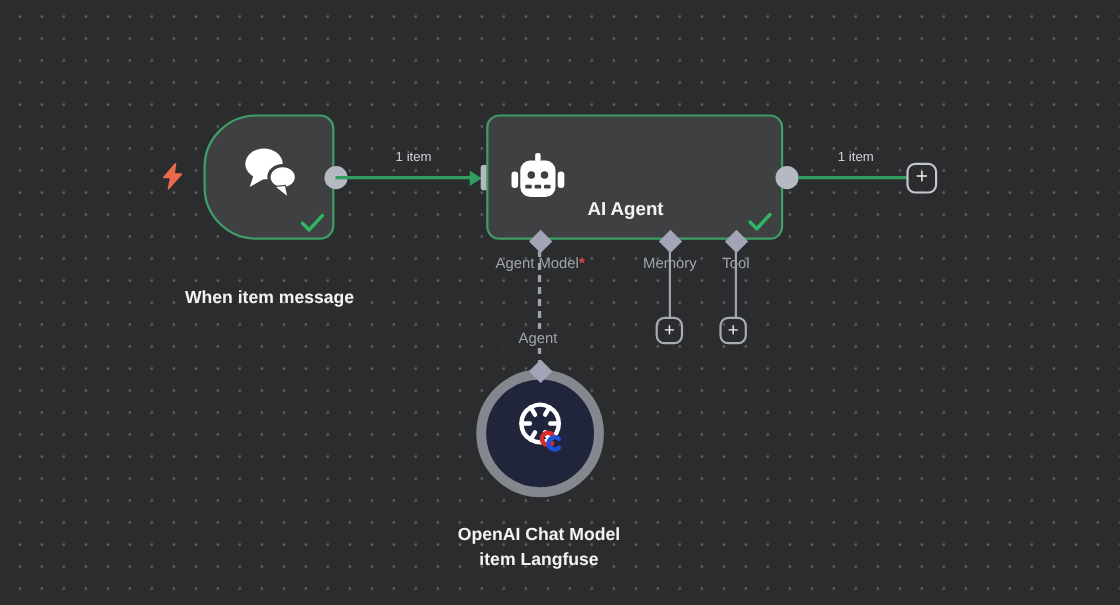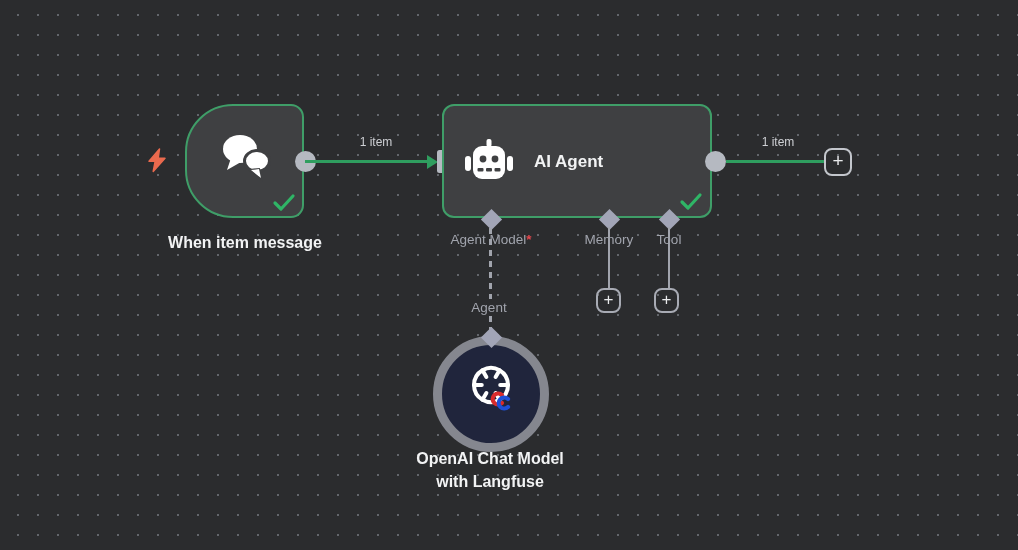--- a/index.html
+++ b/index.html
@@ -19,21 +19,21 @@
     background-size:20px 20px;background-position:8px 5px;
   }
   
   .node{position:absolute;background:var(--node-bg);border:2px solid var(--node-border-green);}
   .node-trigger{left:185px;top:104px;width:119px;height:114px;border-radius:48px 13px 13px 48px;}
   .node-agent{left:442px;top:104px;width:270px;height:114px;border-radius:12px;}
   .node-model{left:433px;top:336px;width:116px;height:116px;border-radius:50%;
     background:var(--model-node-bg);border:9px solid var(--model-node-ring);}
   
   .node-title{position:absolute;color:var(--node-label);font-weight:bold;text-align:center;
-    font-size:16px;line-height:23px;}
+    font-size:16px;line-height:23px;margin-top:28px;}
   .trigger-label{left:134px;top:231px;width:222px;}
   .model-label{left:379px;top:447px;width:222px;}
   .agent-title{left:534px;top:150px;font-size:17px;text-align:left;}
   
   .endpoint-circle{position:absolute;width:21px;height:21px;border-radius:50%;background:var(--connector-gray);}
   .input-bar{position:absolute;left:437px;top:150px;width:9px;height:23px;border-radius:2.5px;background:var(--connector-gray);}
   .diamond{position:absolute;width:15px;height:15px;background:var(--diamond-gray);transform:rotate(45deg);}
   .conn{position:absolute;height:3px;background:var(--connection-green);}
   .conn-arrow{position:absolute;width:0;height:0;border-top:7px solid transparent;
     border-bottom:7px solid transparent;border-left:11px solid var(--connection-green);}
@@ -160,16 +160,16 @@
     </g>
     <g>
       <path d="M 36 33 A 5.5 5.5 0 1 0 36 41" fill="none" stroke="#d92b2b" stroke-width="4.2" stroke-linecap="round"></path>
       <path d="M 42 37 A 5.5 5.5 0 1 0 42 45" fill="none" stroke="#1d4fd8" stroke-width="4.2" stroke-linecap="round"></path>
     </g>
   </svg>
   <div class="diamond" style="left:483.5px;top:329.5px;z-index:4;"></div>
 
   <div class="node-title model-label">
     <div>OpenAI Chat Model</div>
-    <div>with Langfuse</div>
+    <div>item Langfuse</div>
   </div>
 
 </div>
 
 </body></html>

